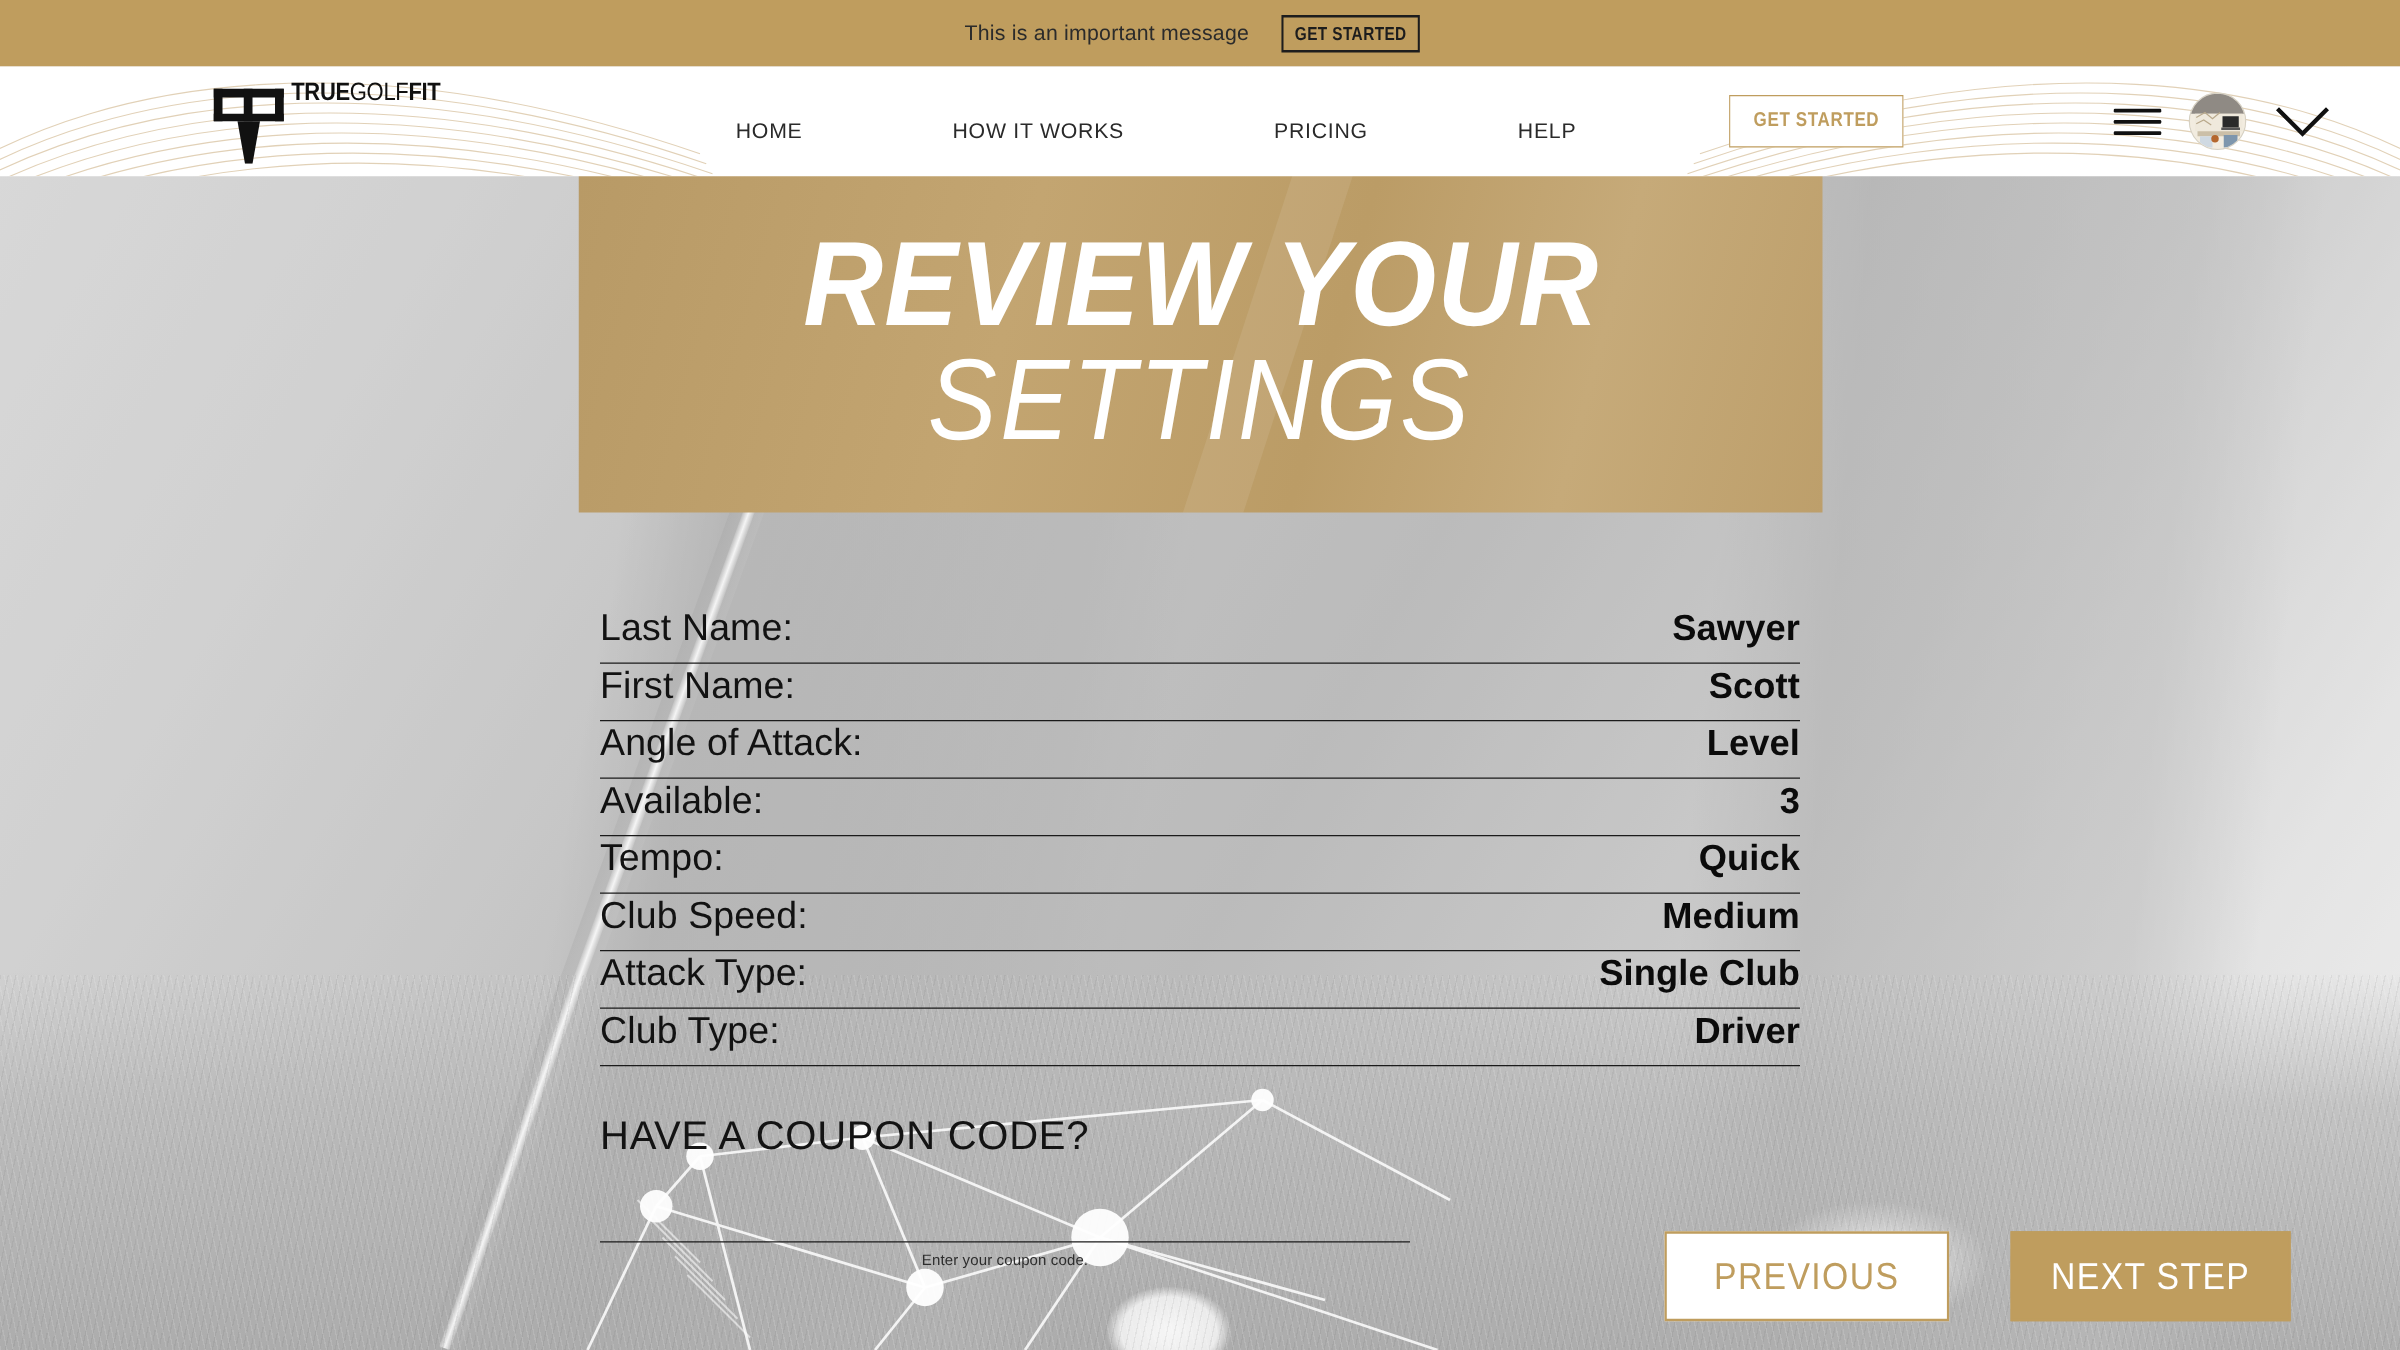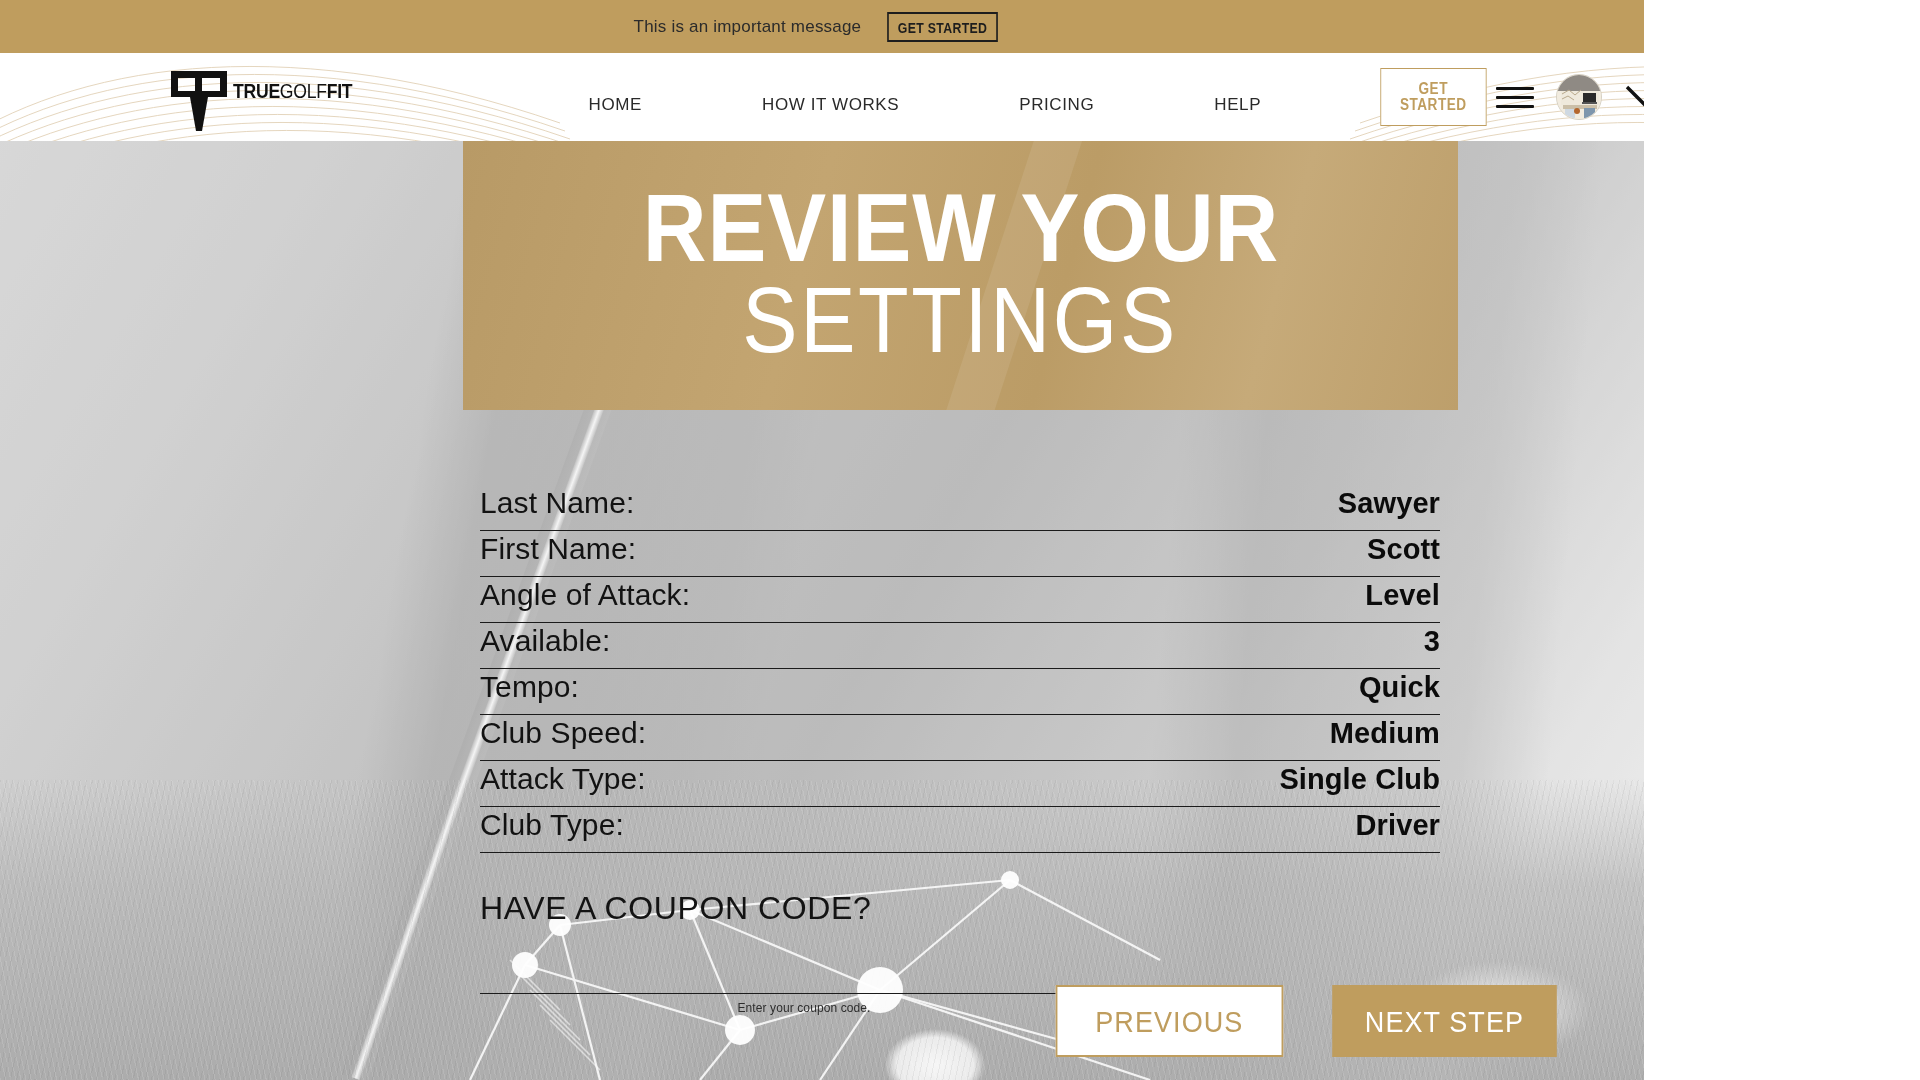--- a/index.html
+++ b/index.html
@@ -5,21 +5,21 @@
 <style>
   * { box-sizing: border-box; margin: 0; padding: 0; }
   html, body {
     width: 1920px; height: 1080px;
     overflow: hidden;
     font-family: "Liberation Sans", sans-serif;
   }
 
   .page {
     position: relative;
-    width: 1644px; height: 1080px;
+    width: 1920px; height: 1080px;
     background: #9a9a9a;
   }
 
   
   .bg-photo {
     position: absolute; inset: 0;
     background:
       
       radial-gradient(ellipse 70px 50px at 935px 1065px, #f2f2f2 0%, #e2e2e2 55%, rgba(210,210,210,0) 72%),
       
@@ -95,21 +95,21 @@
     position: relative;
     height: 88px;
     background: #ffffff;
     display: flex; align-items: center;
     z-index: 35;
     overflow: hidden;
   }
   .nav-lines { position:absolute; inset:0; pointer-events:none; }
   .logo-wrap {
     position: relative;
-    display: flex; align-items: center; gap: 5px;
+    display: flex; align-items: flex-start; gap: 5px;
     margin-left: 170px;
     z-index: 2;
   }
   .logo-mark { display:block; }
   .logo-text {
     font-size: 20px; font-weight: 800; color: #111;
     letter-spacing: -.3px;
     transform: scaleX(.88);
     transform-origin: left bottom;
     padding-bottom: 12px;
@@ -168,20 +168,21 @@
 
   
   .hero {
     position: absolute;
     left: 463px; top: 140px;
     width: 995px; height: 270px;
     background: linear-gradient(105deg, #b89a66 0%, #c3a571 35%, #bb9c66 60%, #c6aa79 80%, #bd9f6b 100%);
     display: flex; flex-direction: column; align-items: center; justify-content: center;
     z-index: 20;
     overflow: hidden;
+    font-style: italic;
   }
   .hero::after {
     content: "";
     position: absolute;
     left: 52%; top: -40px;
     width: 46px; height: 420px;
     background: rgba(255,255,255,0.09);
     transform: rotate(18deg);
   }
   .hero-line1 {

